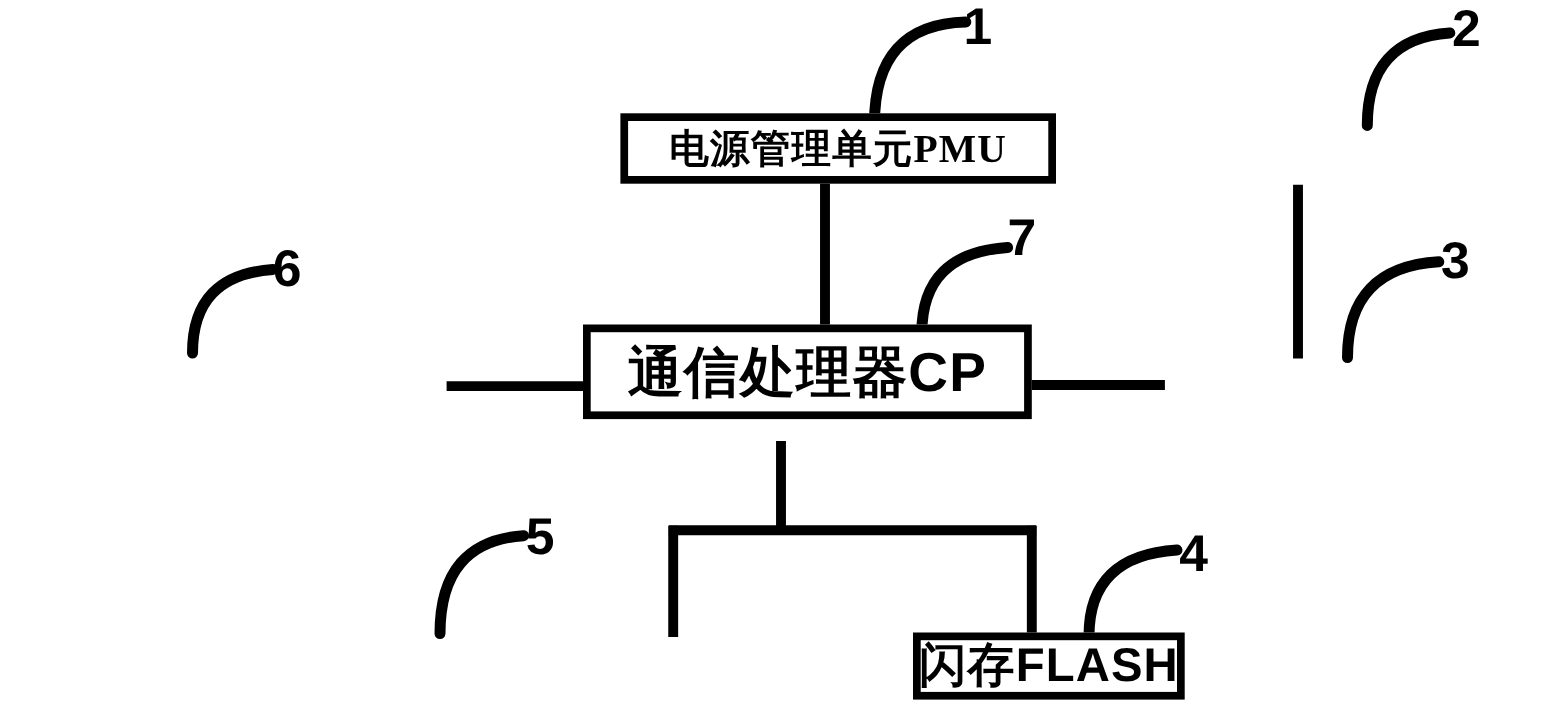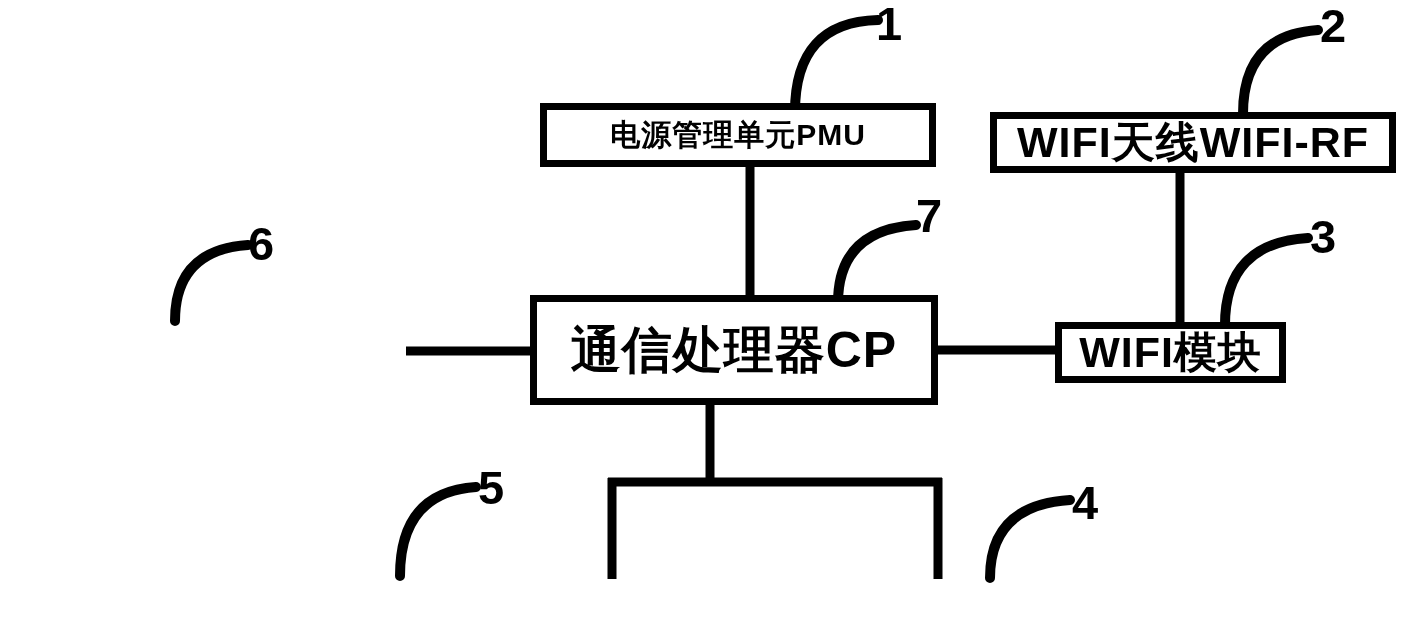--- a/index.html
+++ b/index.html
@@ -29,23 +29,23 @@
     background: #ffffff;
     color: #000000;
     display: flex;
     align-items: center;
     justify-content: center;
     font-weight: bold;
     white-space: nowrap;
     line-height: 1;
     letter-spacing: 1px;
   }
-  .block-pmu     { left: 540px;  top: 103px; width: 396px; height: 64px;  font-size: 30px; }
+  .block-pmu     { left: 564px;  top: 103px; width: 396px; height: 64px;  font-size: 36px; font-family: Liberation Serif, serif; }
   .block-wifirf  { left: 990px;  top: 112px; width: 406px; height: 61px;  font-size: 43px; }
-  .block-cp      { left: 530px;  top: 295px; width: 408px; height: 110px; font-size: 50px; }
+  .block-cp      { left: 530px;  top: 295px; width: 408px; height: 86px; font-size: 50px; }
   .block-wifimod { left: 1055px; top: 322px; width: 231px; height: 61px;  font-size: 43px; }
   .block-3grf    { left: 3px;    top: 320px; width: 407px; height: 61px;  font-size: 43px; }
   .block-sdram   { left: 280px;  top: 575px; width: 507px; height: 62px;  font-size: 43px; }
   .block-flash   { left: 830px;  top: 575px; width: 247px; height: 61px;  font-size: 43px; }
   .refnum {
     position: absolute;
     color: #000000;
     font-weight: bold;
     font-size: 47px;
     line-height: 1;
@@ -83,25 +83,22 @@
       <path d="M 990 578 Q 990 505 1070 500"></path>
       <path d="M 400 576 Q 400 492 476 487"></path>
       <path d="M 175 321 Q 175 250 248 245"></path>
       <path d="M 838 303 Q 838 230 916 225"></path>
     </g>
   </svg>
 
   <div class="block block-pmu">
     <span>电源管理单元PMU</span>
   </div>
-  <div class="block block-wifirf">
-    <span>WIFI天线WIFI-RF</span>
-  </div>
-  <div class="block block-wifimod">
-    <span>WIFI模块</span>
+  <div class="block block-flash">
+    <span>闪存FLASH</span>
   </div>
   <div class="block block-cp">
     <span>通信处理器CP</span>
   </div>
 
   <div class="refnum ref-1">1</div>
   <div class="refnum ref-2">2</div>
   <div class="refnum ref-3">3</div>
   <div class="refnum ref-4">4</div>
   <div class="refnum ref-5">5</div>

